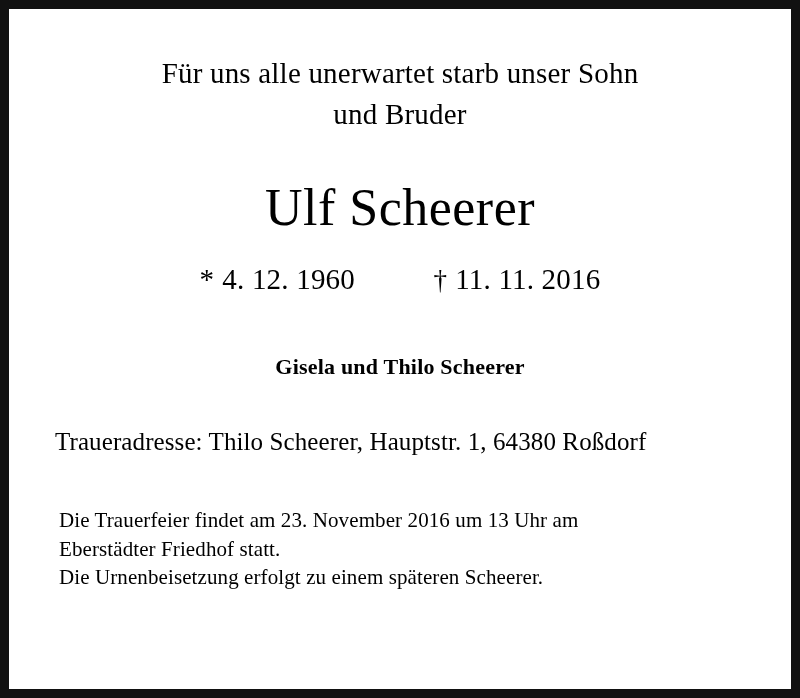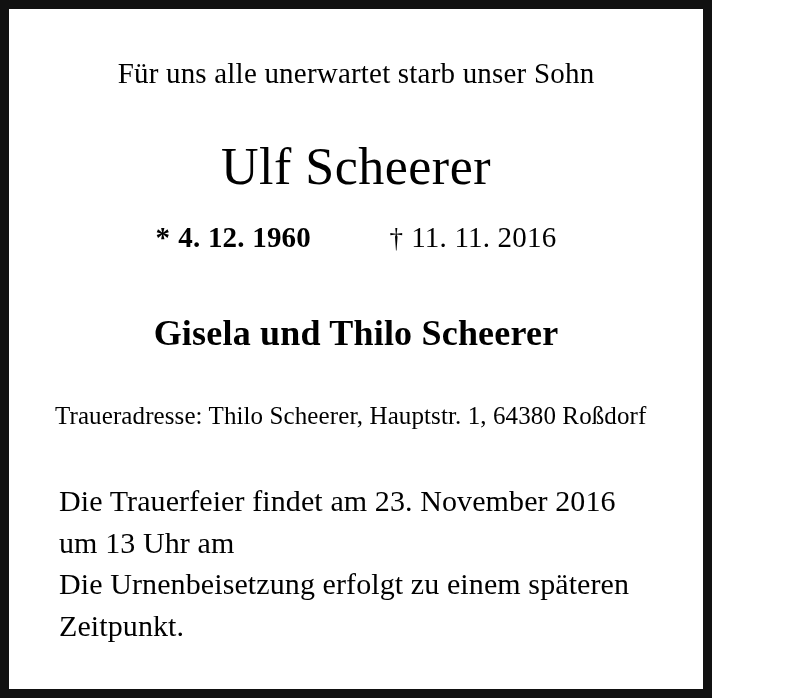--- a/index.html
+++ b/index.html
@@ -9,21 +9,21 @@
   }
   body {
     width: 800px;
     height: 698px;
     font-family: "Liberation Serif", serif;
     color: #000000;
     overflow: hidden;
   }
   .obituary {
     box-sizing: border-box;
-    width: 712px;
+    width: 800px;
     height: 698px;
     background: #ffffff;
     border: 9px solid #111111;
     padding: 0;
     position: relative;
   }
   .inner {
     box-sizing: border-box;
     width: 100%;
     height: 100%;
@@ -48,69 +48,71 @@
     margin: 44px 0 0 0;
     letter-spacing: 0.5px;
     font-weight: 400;
   }
   .dates {
     text-align: center;
     font-size: 29px;
     margin: 26px 0 0 0;
     letter-spacing: 0.2px;
   }
-  .date-birth { display: inline-block; font-weight: bold; }
+  .date-birth { display: inline-block; }
   .date-death { display: inline-block; margin-left: 71px; }
   .sym { display: inline-block; margin-right: 8px; }
   .sym-cross { font-size: 27px; }
   .survivors {
     text-align: center;
-    font-size: 36px;
+    font-size: 22px;
     font-weight: bold;
     margin: 58px 0 0 0;
     letter-spacing: 0.2px;
   }
   .address {
     font-size: 25px;
     margin: 48px 0 0 0;
     letter-spacing: 0.1px;
   }
   .details {
     text-align: left;
-    font-size: 30px;
+    font-size: 21px;
     line-height: 1.38;
     margin: 50px 0 0 4px;
     letter-spacing: 0.1px;
   }
   .details-line { display: block; }
 </style>
 </head>
 <body>
 
 <div class="obituary">
   <div class="inner">
 
     <div class="intro">
       <span class="intro-line">Für uns alle unerwartet starb unser Sohn</span>
+      <span class="intro-line">und Bruder</span>
     </div>
 
     <div class="name">Ulf Scheerer</div>
 
     <div class="dates">
       <span class="date-birth">
         <span class="sym">*</span><span>4. 12. 1960</span>
       </span>
       <span class="date-death">
         <span class="sym sym-cross">†</span><span>11. 11. 2016</span>
       </span>
     </div>
 
     <div class="survivors">Gisela und Thilo Scheerer</div>
 
     <div class="address">Traueradresse: Thilo Scheerer, Hauptstr. 1, 64380 Roßdorf</div>
 
     <div class="details">
       <span class="details-line">Die Trauerfeier findet am 23. November 2016 um 13 Uhr am</span>
-      <span class="details-line">Die Urnenbeisetzung erfolgt zu einem späteren Zeitpunkt.</span>
+      <span class="details-line">Eberstädter Friedhof statt.</span>
+      <span class="details-line">Die Urnenbeisetzung erfolgt zu einem späteren Scheerer.</span>
     </div>
 
   </div>
 </div>
 
 </body></html>

